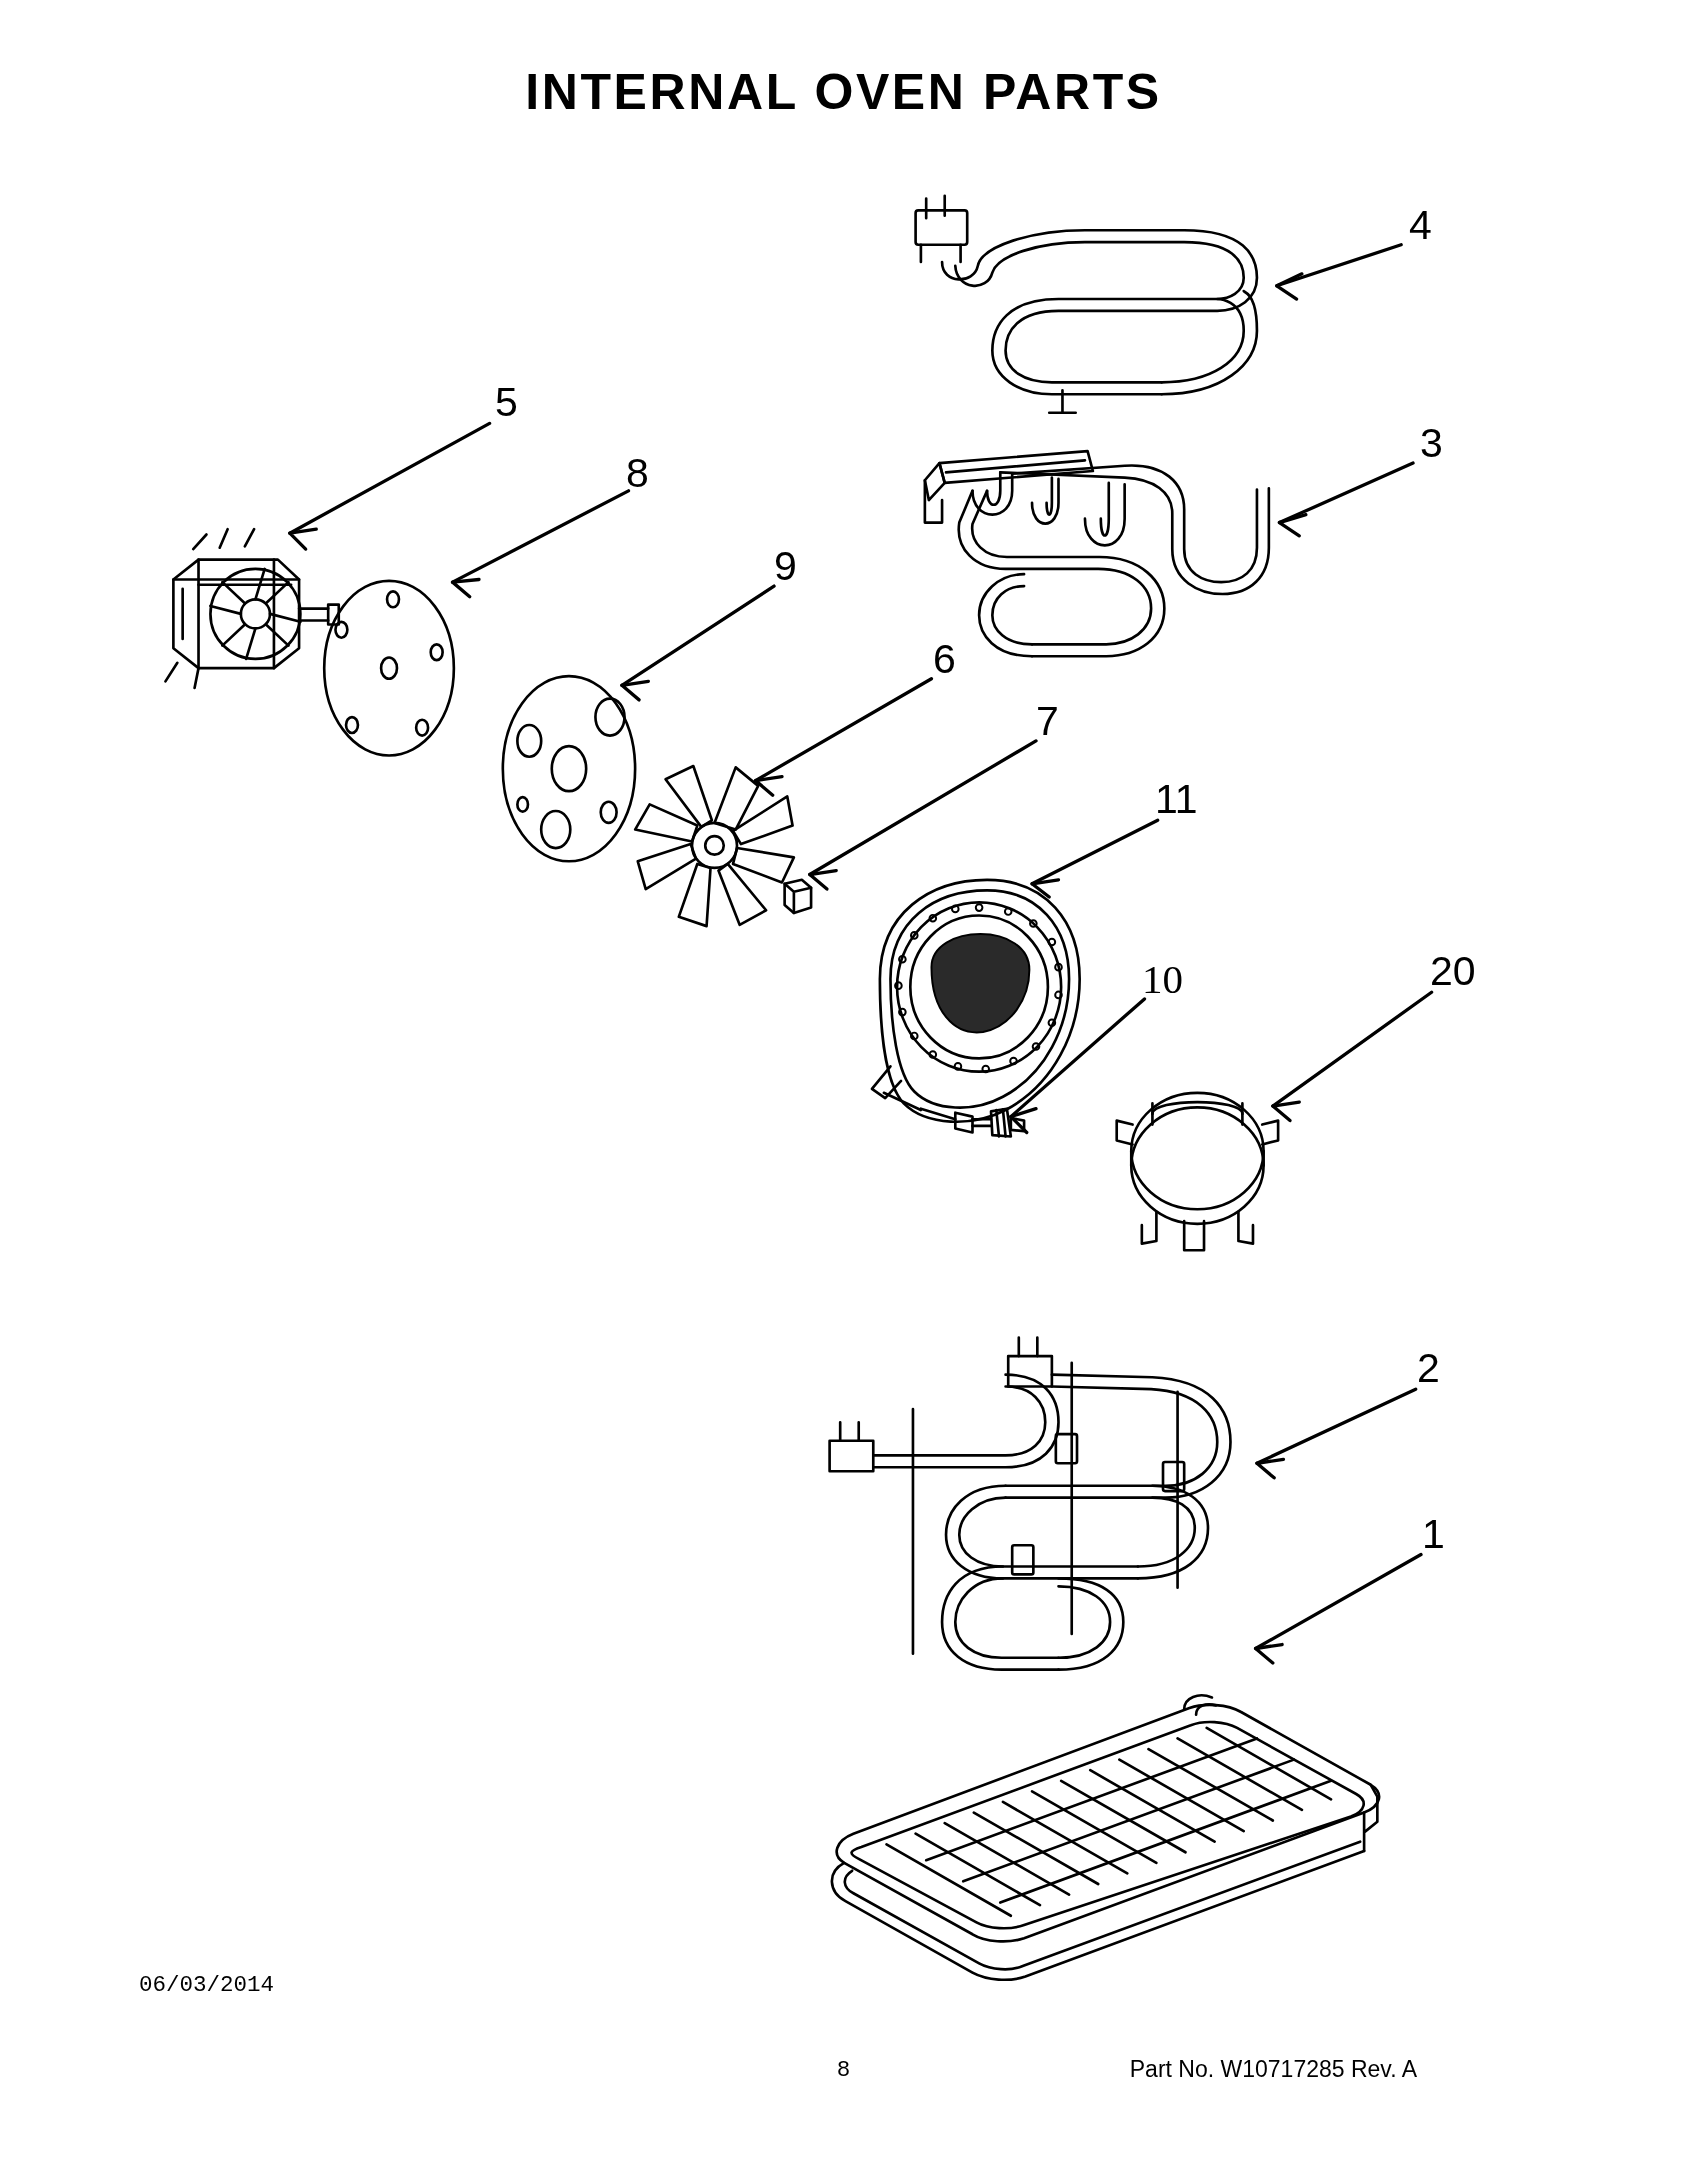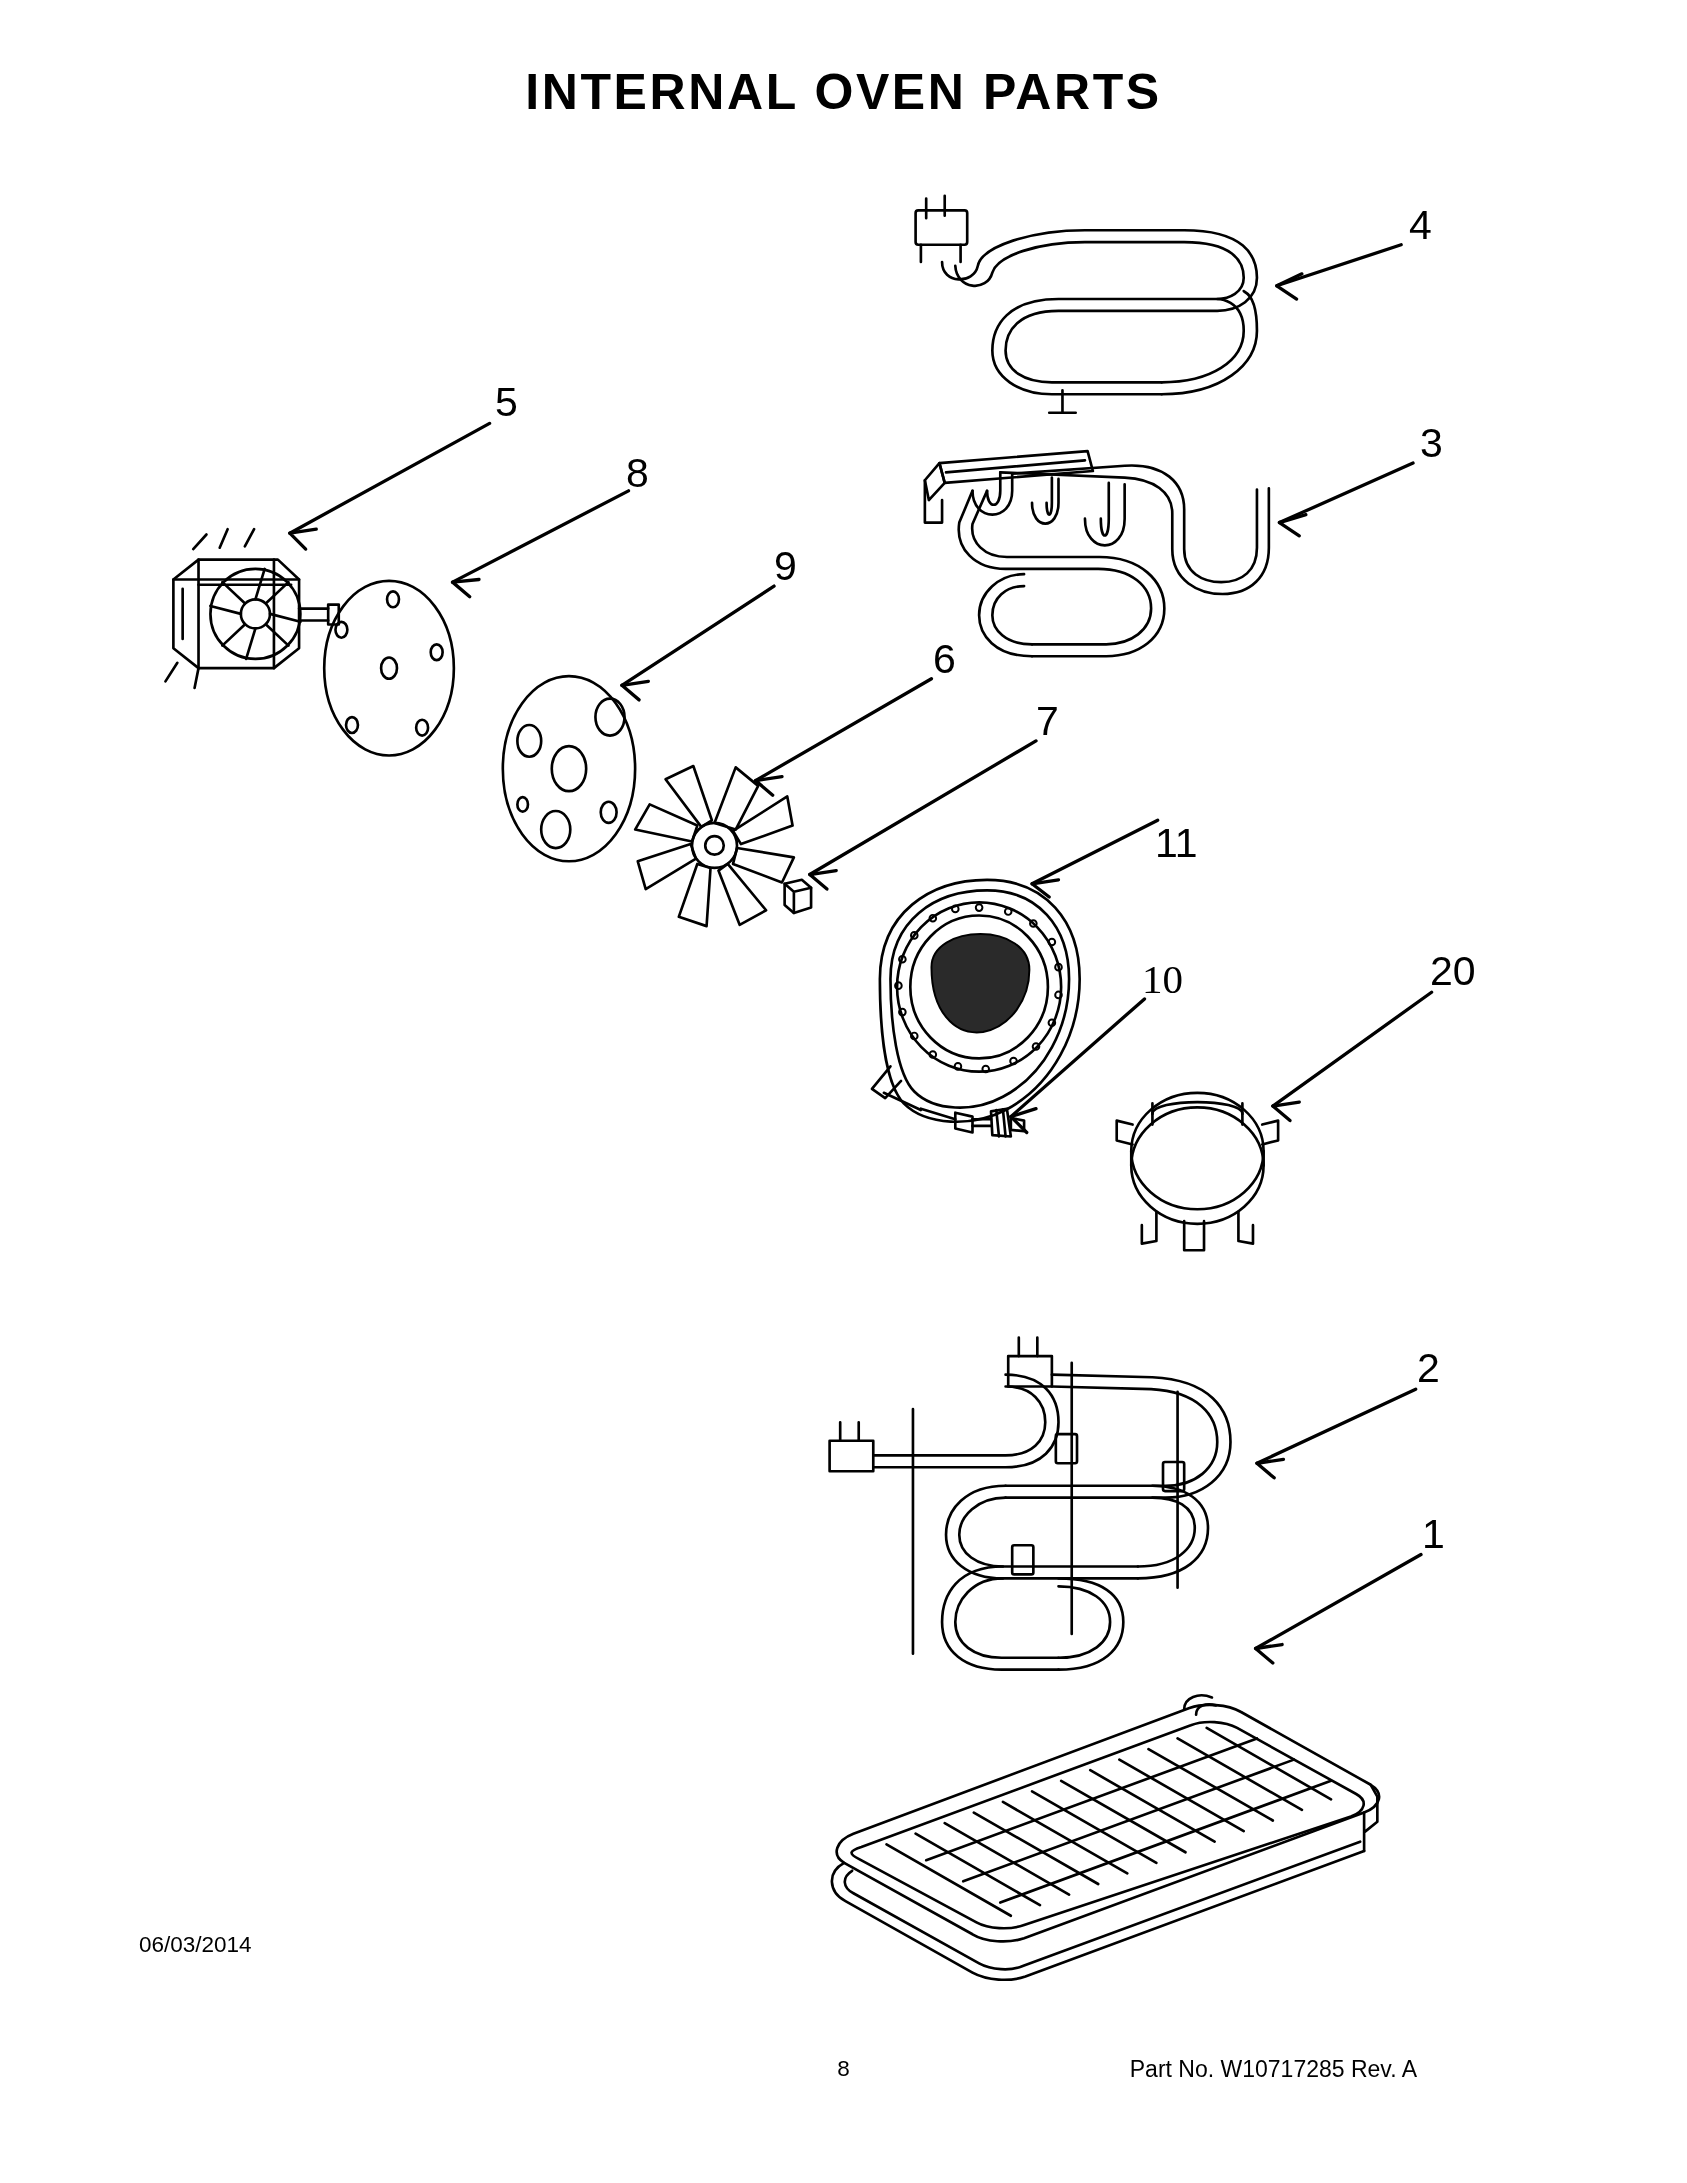--- a/index.html
+++ b/index.html
@@ -44,22 +44,23 @@
     font-size: 41px;
     font-family: "Liberation Sans", sans-serif;
     color: #000;
     font-weight: normal;
     line-height: 1;
     white-space: nowrap;
   }
   #footer-date {
     position: absolute;
     left: 139px;
-    top: 1932px;
+    top: 1972px;
     font-size: 22.5px;
+    font-family: Liberation Mono, monospace;
   }
   #footer-page {
     position: absolute;
     left: 0;
     top: 2056px;
     width: 1687px;
     text-align: center;
     font-size: 22.5px;
   }
   #footer-part {
@@ -371,21 +372,21 @@
     </g>
   </svg>
 
   <div class="callout" style="left:1409px; top:205px;">4</div>
   <div class="callout" style="left:1420px; top:423px;">3</div>
   <div class="callout" style="left:495px;  top:382px;">5</div>
   <div class="callout" style="left:626px;  top:453px;">8</div>
   <div class="callout" style="left:774px; top:546px;">9</div>
   <div class="callout" style="left:933px; top:639px;">6</div>
   <div class="callout" style="left:1036px; top:701px;">7</div>
-  <div class="callout" style="left:1155px; top:823px;">11</div>
+  <div class="callout" style="left:1155px; top:779px;">11</div>
   <div class="callout" style="left:1142px; top:959px;font-family:Liberation Serif, serif;">10</div>
   <div class="callout" style="left:1430px; top:951px;">20</div>
   <div class="callout" style="left:1417px; top:1348px;">2</div>
   <div class="callout" style="left:1422px; top:1514px;">1</div>
 
   <div id="footer-date">06/03/2014</div>
   <div id="footer-page">8</div>
   <div id="footer-part">Part No.  W10717285  Rev. A</div>
 
 </div>

